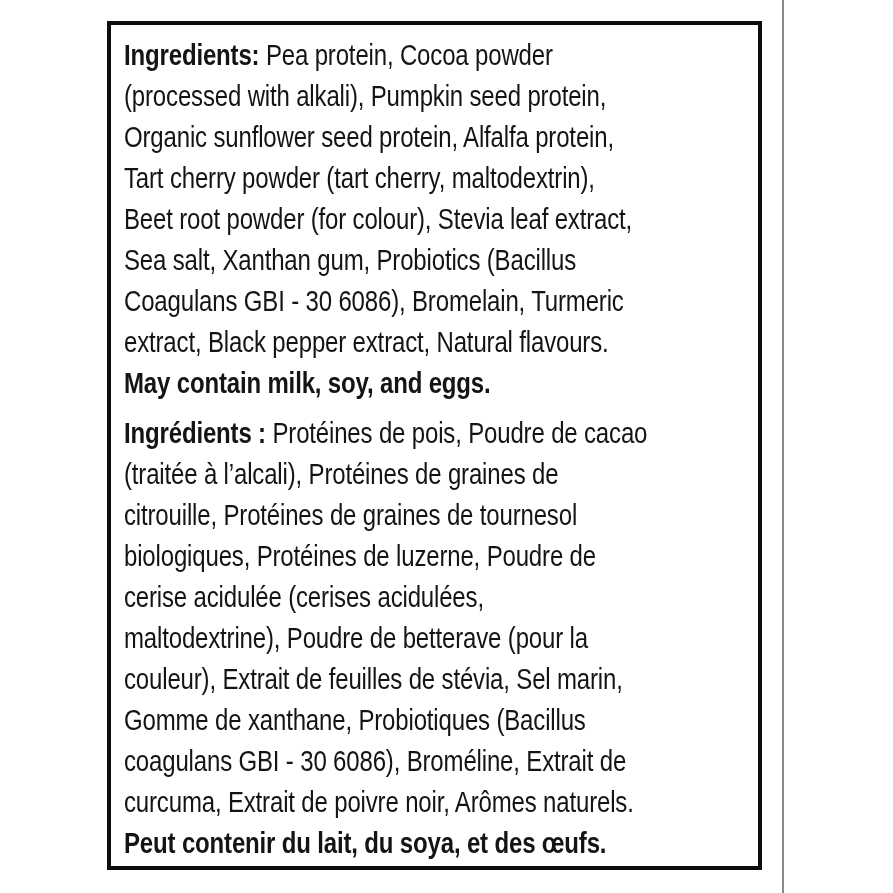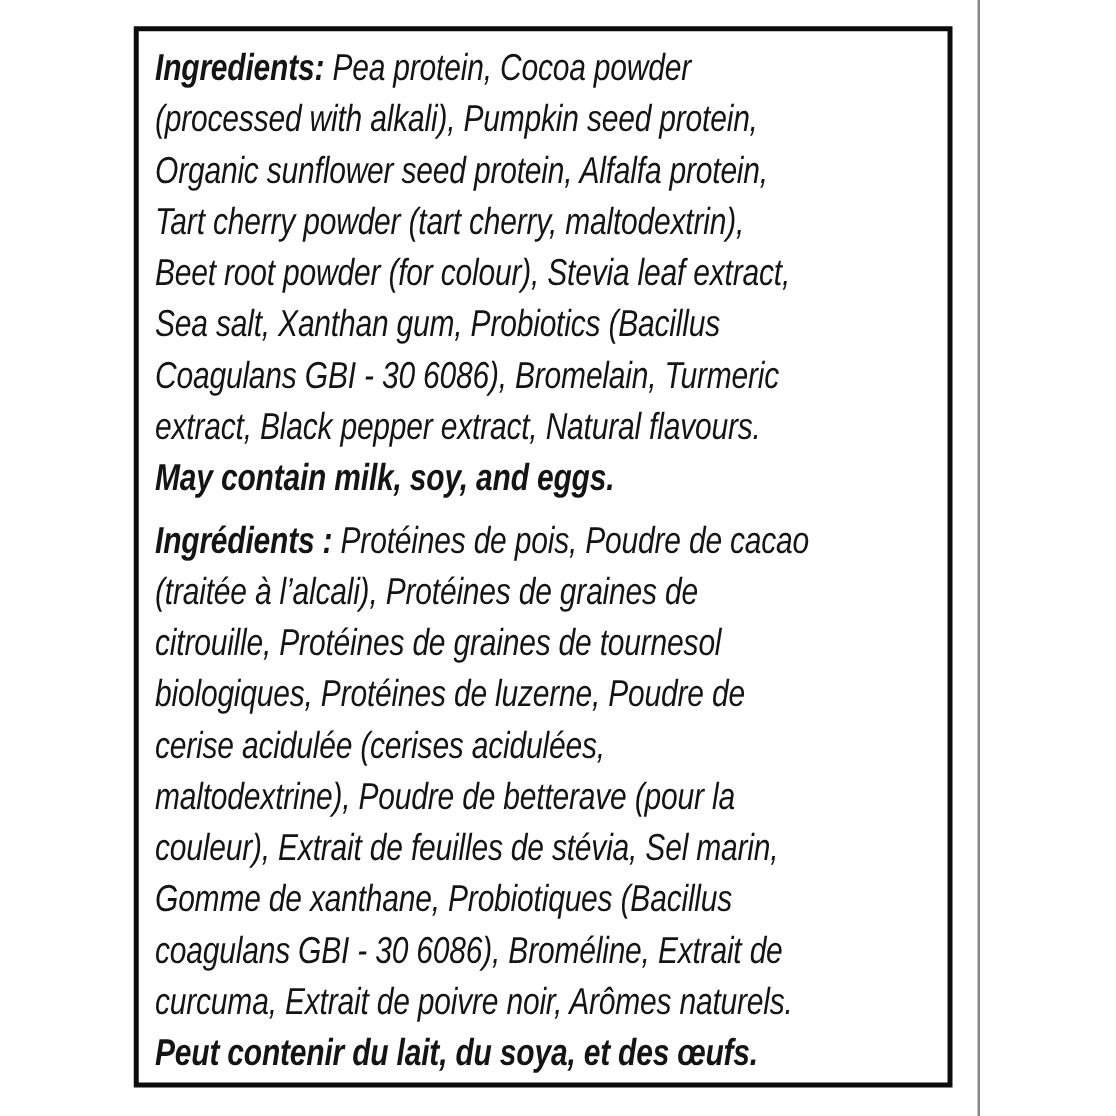--- a/index.html
+++ b/index.html
@@ -11,21 +11,20 @@
     overflow: hidden;
   }
   .ingredients-panel {
     position: absolute;
     left: 107px; top: 21px;
     width: 655px; height: 849px;
     border: 4px solid var(--border, #0d0d0d);
     background: var(--background, #ffffff);
     padding: 9px 16px 0 13px;
     overflow: hidden;
-    font-style: italic;
   }
   
   .scale-wrap {
     width: 780px;
     transform: scaleX(0.80);
     transform-origin: left top;
     color: var(--text, #141414);
     font-size: 30px;
     line-height: 41px;
     letter-spacing: -0.2px;

